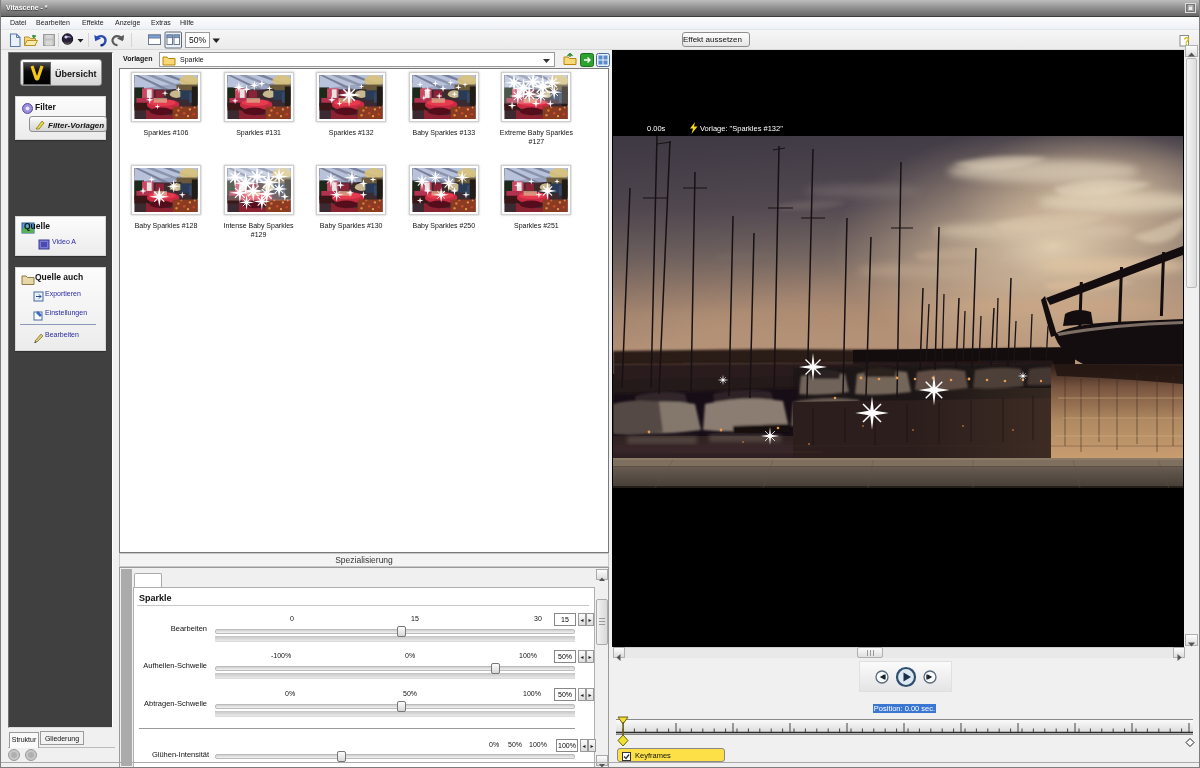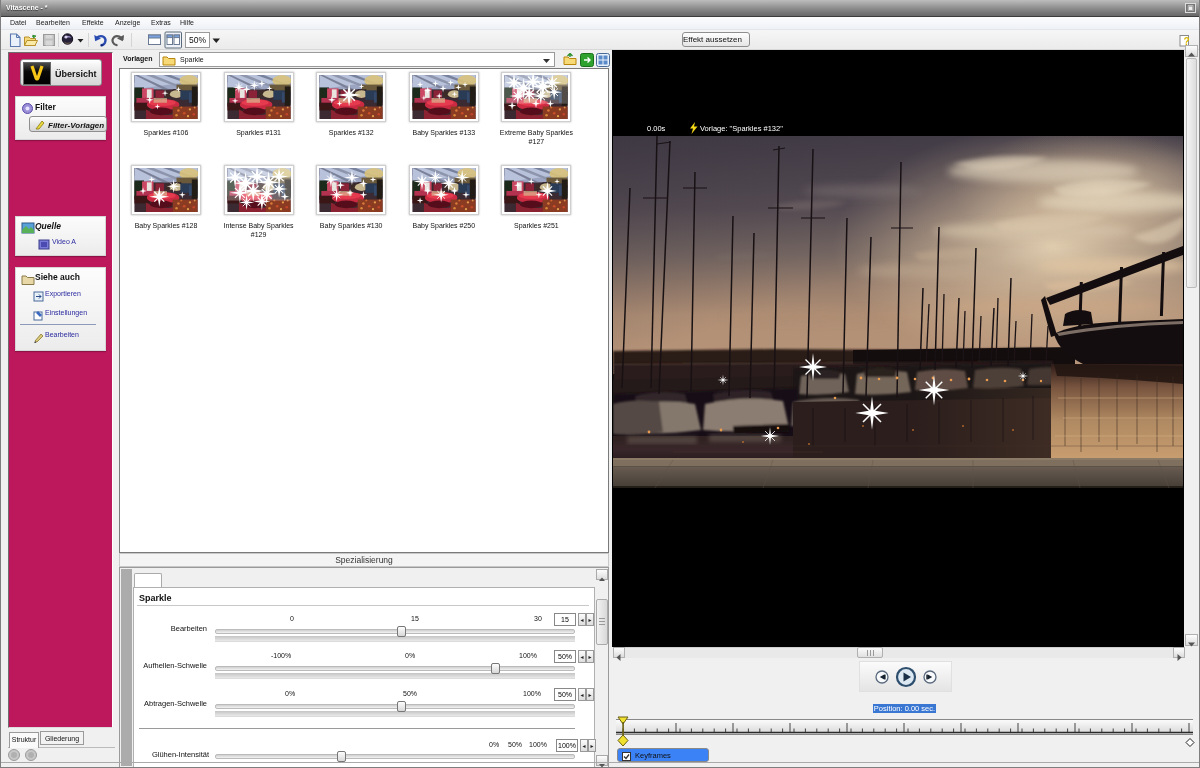--- a/index.html
+++ b/index.html
@@ -17,21 +17,21 @@
 .menu-item { position:absolute; top:2px; font-size:7px; color:#222; }
 #toolbar { left:0; top:30px; width:1200px; height:20px; background:linear-gradient(#f6f6f6,#ebebeb); border-bottom:1px solid #d8d8d8; }
 
 
 .bevel-btn { border:1px solid #8e8e8e; border-radius:3px; background:linear-gradient(#ffffff,#e8e8e8 45%,#d6d6d6); }
 .link { color:#2a2aa0; font-size:7px; }
 .hdr { font-weight:bold; font-size:8.5px; color:#111; }
 
 
 #sidebar-outer { left:3px; top:51px; width:112px; height:717px; background:#f0f0f0; }
-#sidebar { left:8px; top:52px; width:105px; height:676px; background:#be185d; border:1px solid #6e6e6e; border-right-color:#fff; border-bottom-color:#ddd;padding-left:24px; }
+#sidebar { left:8px; top:52px; width:105px; height:676px; background:#404040; border:1px solid #6e6e6e; border-right-color:#fff; border-bottom-color:#ddd;padding-left:24px; }
 .panel { position:absolute; left:6px; width:91px; background:linear-gradient(#fcfcfc,#ececec); border:1px solid #d6d6d6; box-shadow:0 1px 1px rgba(0,0,0,.25); }
 #vorlagen-bar { left:119px; top:51px; width:490px; height:17px; background:#f0f0f0; }
 #thumbbox { left:119px; top:68px; width:490px; height:485px; background:#fff; border:1px solid #7a7a7a; }
 .thumb { position:absolute; width:70px; height:50px; background:#fff; border:1px solid #cfcfcf; box-shadow:0 0 2px rgba(0,0,0,.3); padding:2px; }
 .thumb svg { width:100%; height:100%; display:block; filter:blur(.5px); }
 .tlabel { position:absolute; width:86px; text-align:center; font-size:7px; color:#111; line-height:9px; }
 #spez { left:119px; top:553px; width:490px; height:14px; background:#f4f4f4; border:1px solid #c8c8c8; font-size:8.5px; color:#333; text-align:center; line-height:12px; }
 #params { left:119px; top:567px; width:490px; height:201px; background:#f0f0f0; border:1px solid #9a9a9a; }
 #params-gutter { left:121px; top:569px; width:11px; height:197px; background:#ababab; }
 #paramtab { left:134px; top:573px; width:28px; height:15px; background:#fff; border:1px solid #aaa; border-bottom:none; border-radius:2px 2px 0 0; }
@@ -45,21 +45,21 @@
 .vbox { position:absolute; width:22px; height:13px; border:1px solid #888; background:#fff; font-size:7px; text-align:center; line-height:12px; }
 .spin { position:absolute; width:8px; height:13px; border:1px solid #999; background:linear-gradient(#fbfbfb,#ddd); font-size:6px; text-align:center; line-height:12px; color:#222; }
 
 
 #rightcol { left:612px; top:50px; width:572px; height:597px; background:#000; }
 #vscroll { left:1185px; top:45px; width:13px; height:601px; background:#f0f0f0; }
 #hscroll { left:613px; top:647px; width:572px; height:11px; background:#f0f0f0; }
 #controls { left:859px; top:661px; width:93px; height:31px; background:linear-gradient(#fbfbfb,#e4e4e4); border:1px solid #e0e0e0; }
 #poslabel { left:873px; top:704px; width:63px; height:9px; background:#3a77d2; color:#fff; font-size:7.5px; text-align:center; line-height:9px; }
 #ruler { left:616px; top:719px; width:577px; height:16px; background:linear-gradient(#fbfbfb,#d8d8d8); border-top:1px solid #888; border-bottom:1px solid #888; }
-#keyfr { left:617px; top:748px; width:92px; height:14px; border:1px solid #888; border-radius:3px; background:#3b82f6; font-size:7.5px; line-height:13px; color:#111;text-decoration:underline; }
+#keyfr { left:617px; top:748px; width:108px; height:14px; border:1px solid #888; border-radius:3px; background:#fde047; font-size:7.5px; line-height:13px; color:#111;text-decoration:underline; }
 </style>
 </head>
 <body>
 <div id="frame"></div>
 <div id="botline"></div>
 <div class="abs" id="titlebar">
     <span class="txt">Vitascene - *</span>
     <span class="sysbtn">▣</span>
   </div>
 <div class="abs" id="menubar">
@@ -163,33 +163,33 @@
       <div style="position:absolute;left:18px;top:4px;font-weight:bold;font-size:8px;color:#111;white-space:nowrap;">Filter-Vorlagen</div>
     </div>
   </div>
 
 
   <div class="panel" style="top:163px;height:40px;">
     <div style="position:absolute;left:5px;top:3px;"><svg width="14" height="12">
           <rect x="1" y="1" width="12" height="10" fill="#58a0d8" stroke="#2a5a8a"></rect>
           <path d="M1 8 l4 -4 l3 3 l2 -2 l3 3 v3 h-12 z" fill="#58b058"></path>
         </svg></div>
-    <div class="hdr" style="position:absolute;left:19px;top:4px;font-style:italic;">Quelle</div>
+    <div class="hdr" style="position:absolute;left:8px;top:4px;">Quelle</div>
     <div style="position:absolute;left:22px;top:19px;"><svg width="12" height="11">
           <rect x="1" y="1" width="10" height="9" fill="#7a7ad8" stroke="#3a3a8a"></rect>
           <rect x="3" y="3" width="6" height="5" fill="#4a4ab0"></rect>
         </svg></div>
     <div class="link" style="position:absolute;left:36px;top:21px;">Video A</div>
   </div>
 
   <div class="panel" style="top:214px;height:84px;">
     <div style="position:absolute;left:5px;top:3px;"><svg width="14" height="12">
           <path d="M1 3 h4 l1.5 1.5 h6.5 v7 h-12 z" fill="#e8d8a8" stroke="#8a7a4a"></path>
         </svg></div>
-    <div class="hdr" style="position:absolute;left:19px;top:4px;">Siehe auch</div>
+    <div class="hdr" style="position:absolute;left:19px;top:4px;">Quelle auch</div>
     <div style="position:absolute;left:17px;top:20px;"><svg width="11" height="11">
           <rect x="1" y="1" width="9" height="9" fill="#e8f0f8" stroke="#4a6a9a"></rect>
           <path d="M3 5.5 h5 m-2 -2 l2 2 l-2 2" stroke="#2a4a8a" fill="none"></path>
         </svg></div>
     <div class="link" style="position:absolute;left:29px;top:22px;">Exportieren</div>
     <div style="position:absolute;left:17px;top:39px;"><svg width="11" height="11">
           <rect x="1" y="2" width="8" height="8" fill="#fff" stroke="#4a6a9a"></rect>
           <path d="M5 1 l4 4 l-2 2 l-4 -4 z" fill="#3a6ac0"></path>
         </svg></div>
     <div class="link" style="position:absolute;left:29px;top:41px;">Einstellungen</div>

